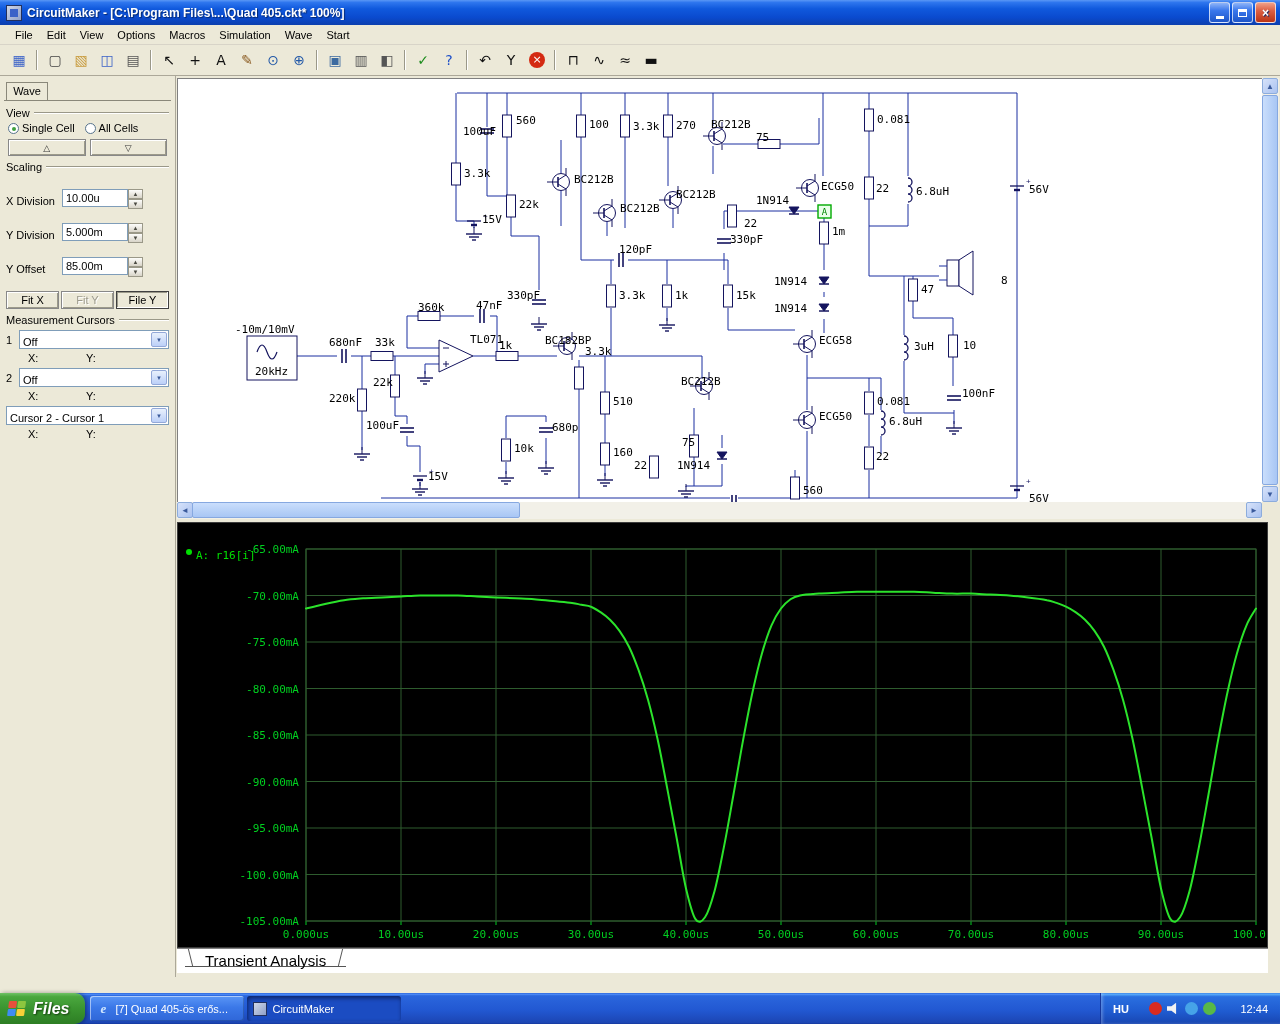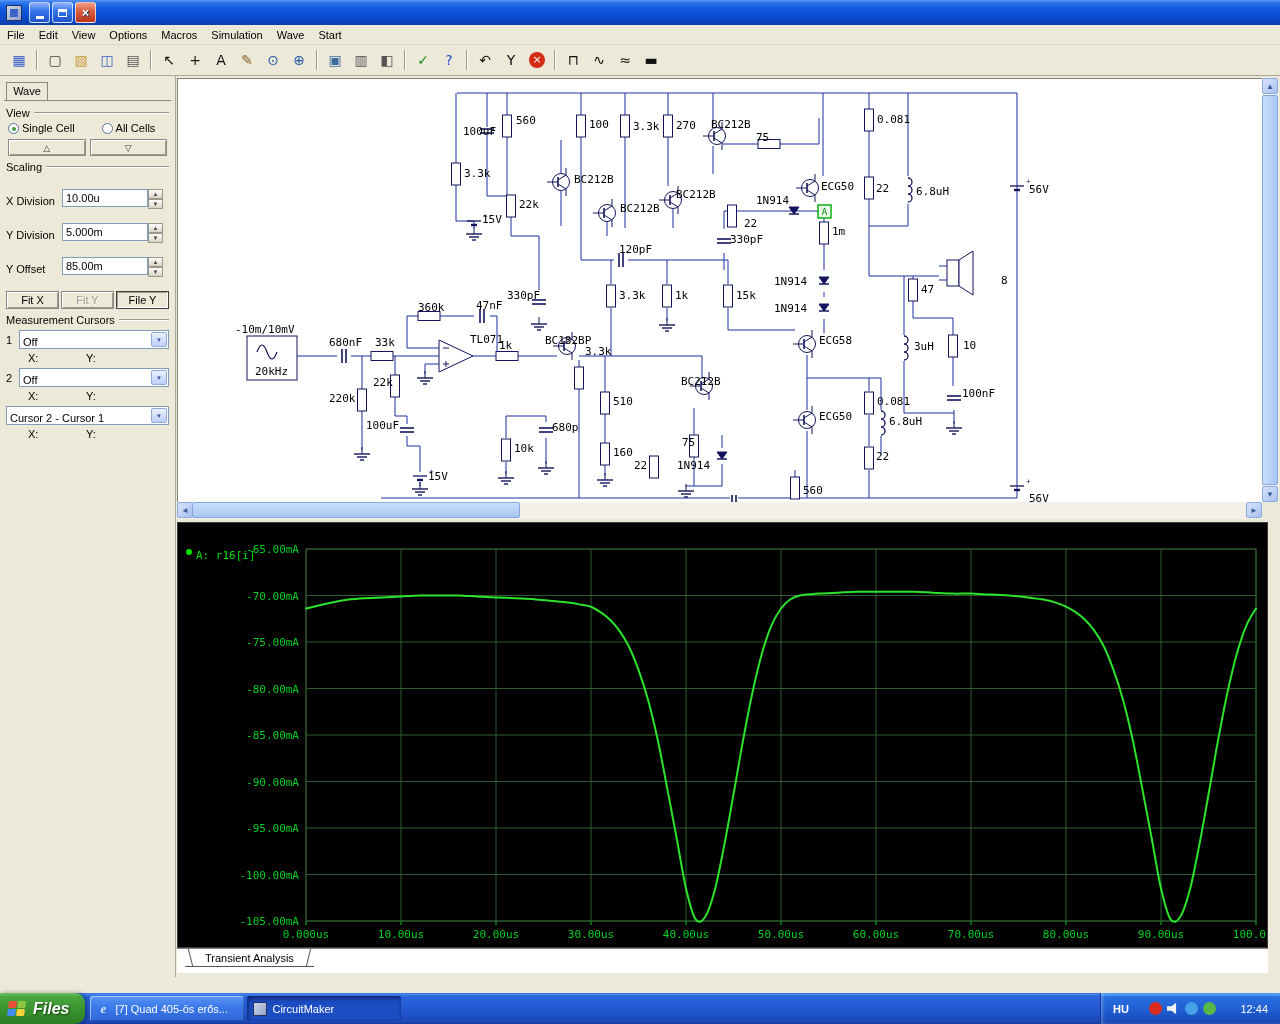--- a/index.html
+++ b/index.html
@@ -17,50 +17,50 @@
   #title-text{flex:1;white-space:nowrap;overflow:hidden}
   .win-btn{width:21px;height:21px;border:1px solid rgba(255,255,255,.7);border-radius:3px;margin-left:2px;
     display:flex;align-items:center;justify-content:center;color:#fff;font-size:12px;font-weight:bold}
   .win-btn.minmax{background:linear-gradient(180deg,#8fb4f8,#3a77ec 40%,#1d55c8)}
   .win-btn.close{background:linear-gradient(180deg,#f0a088,#dd6044 40%,#bb3415)}
   .min-glyph{width:8px;height:3px;background:#fff;margin-top:9px}
   .restore-glyph{width:9px;height:8px;border:1px solid #fff;border-top-width:3px}
 
   
   #menubar{position:absolute;left:0;top:25px;width:1280px;height:20px;background:#ece9d8;display:flex;
-    align-items:center;padding-left:0;border-bottom:1px solid #d8d4c8}
+    align-items:center;padding-left:8px;border-bottom:1px solid #d8d4c8}
   .menu-item{padding:2px 7px}
   #toolbar{position:absolute;left:0;top:45px;width:1280px;height:31px;background:#ece9d8;display:flex;
     align-items:center;padding-left:6px;border-bottom:1px solid #aca899}
   .tb-btn{width:24px;height:24px;margin:0 1px;background:transparent;border:1px solid transparent;
     display:flex;align-items:center;justify-content:center;font-size:14px;font-family:"DejaVu Sans",sans-serif}
   .tb-sep{width:2px;height:20px;margin:0 4px;border-left:1px solid #9a9888;border-right:1px solid #fff}
   .tb-glyph.stopg{background:#d42a12;color:#fff;border-radius:50%;width:16px;height:16px;line-height:15px;
     font-size:11px;text-align:center}
 
   
   #wave-panel{position:absolute;left:0;top:76px;width:176px;height:901px;background:#ece9d8;
     border-right:1px solid #aca899;padding:0 4px}
   .wp-tab{margin:6px 0 0 2px;width:42px;height:18px;background:#ece9d8;border:1px solid #8a887a;
     border-bottom:none;text-align:center;line-height:16px;position:relative;z-index:2}
   .wp-tabline{height:1px;background:#8a887a;margin:0 0 6px 0}
   .grp{margin:5px 2px 0 2px}
   .grp-hdr{display:flex;align-items:center;gap:4px;margin-bottom:3px}
   .grp-hdr .rule{flex:1;height:2px;border-top:1px solid #9a9888;border-bottom:1px solid #fff}
-  .radio-row{display:flex;align-items:center;gap:21px;margin:1px 0 5px 2px}
+  .radio-row{display:flex;align-items:center;gap:4px;margin:1px 0 5px 2px}
   .radio-opt{display:flex;align-items:center;gap:3px;margin-right:6px}
   .radio{width:11px;height:11px;border-radius:50%;border:1px solid #58748c;background:#fff;position:relative;flex:none}
   .radio.sel::after{content:"";position:absolute;left:3px;top:3px;width:4px;height:4px;border-radius:50%;background:#3fa03f}
   .btn{background:#ece9d8;border:1px solid #888;box-shadow:inset 1px 1px 0 #fff,inset -1px -1px 0 #9c9a8a;
     font:11px "Liberation Sans",sans-serif;text-align:center}
   .tri-row{display:flex;gap:4px;margin:0 2px 4px 2px}
   .tri-row .btn{flex:1;height:17px;font-size:9px;color:#333}
   .scale-row{display:flex;align-items:flex-end;margin:16px 0}
   .scale-row .lbl{width:56px}
-  .scale-row input{width:86px;height:18px;border:1px solid #7f9db9;font:11px "Liberation Sans",sans-serif;padding:0 3px}
+  .scale-row input{width:66px;height:18px;border:1px solid #7f9db9;font:11px "Liberation Sans",sans-serif;padding:0 3px}
   .spinner{width:15px;height:18px;display:flex;flex-direction:column}
   .spin-btn{flex:1;font-size:6px;line-height:8px;text-align:center;background:linear-gradient(#fdfdfb,#d8d4c8);
     border:1px solid #9a9888;color:#4a4a42}
   .fit-row{display:flex;gap:2px;margin:6px 0 2px}
   .fit-row .btn{flex:1;height:18px}
   .btn.disabled{color:#9c9a8c;text-shadow:1px 1px 0 #fff}
   .btn.active{border-color:#404040;box-shadow:inset -1px -1px 0 #fff,inset 1px 1px 0 #9c9a8a}
   .cursor-row{display:flex;align-items:center;gap:5px;margin:4px 0 2px}
   .cursor-num{width:8px}
   .combo{flex:1;height:19px;background:#fff;border:1px solid #7f9db9;display:flex;align-items:flex-end;
@@ -94,21 +94,21 @@
   
   #plot-panel{position:absolute;left:177px;top:522px;width:1091px;height:426px;background:#000;border:1px solid #3c3c3c}
   #chart-svg{width:100%;height:100%}
   #legend{position:absolute;left:8px;top:26px;color:#00e000;font:11px "DejaVu Sans Mono",monospace;
     display:flex;gap:4px}
   .legend-dot{width:6px;height:6px;border-radius:50%;background:#00e000}
 
   
   #tabstrip{position:absolute;left:177px;top:948px;width:1091px;height:25px;background:#fff;
     border-top:1px solid #808080;display:flex;align-items:flex-start;padding-left:8px}
-  .ta-tab{position:relative;height:18px;padding:3px 20px 0;font-size:11px;border-bottom:1px solid #555}
+  .ta-tab{position:relative;height:18px;padding:3px 20px 0;font-size:15px;border-bottom:1px solid #555}
   .ta-tab::before{content:"";position:absolute;left:5px;top:0;bottom:0;width:1px;background:#555;transform:skewX(14deg)}
   .ta-tab::after{content:"";position:absolute;right:5px;top:0;bottom:0;width:1px;background:#555;transform:skewX(-14deg)}
 
   
   #taskbar{position:absolute;left:0;top:993px;width:1280px;height:31px;display:flex;align-items:stretch;
     background:linear-gradient(180deg,#2961d8 0%,#4f8df8 4%,#2a66dd 9%,#2258d2 55%,#1c46b4 95%,#15379c 100%)}
   #start-btn{flex:none;background:linear-gradient(180deg,#70c266 0%,#4aa73e 12%,#39922e 55%,#2d7d24 100%);
     border-radius:0 10px 10px 0;display:flex;align-items:center;gap:6px;padding:0 16px 0 8px;color:#fff;
     font:bold italic 16px "Liberation Sans",sans-serif;text-shadow:1px 1px 2px #123a0c;
     box-shadow:2px 0 4px rgba(0,0,0,.35)}
@@ -132,20 +132,21 @@
   .tray-icon{width:13px;height:13px;border-radius:50%;flex:none}
   .tray-icon.volume{border-radius:0;background:#f2f2f2;
     clip-path:polygon(0 32%,34% 32%,70% 6%,70% 94%,34% 68%,0 68%)}
   #tray-time{min-width:32px;text-align:right}
 </style>
 </head>
 <body>
 
 <div id="titlebar">
   <span id="title-icon"></span>
+  <span id="title-text">CircuitMaker - [C:\Program Files\...\Quad 405.ckt* 100%]</span>
   <span class="win-btn minmax">
       <span class="min-glyph"></span>
     </span>
   <span class="win-btn minmax">
       <span class="restore-glyph"></span>
     </span>
   <span class="win-btn close">
       <span>×</span>
     </span>
 </div>

